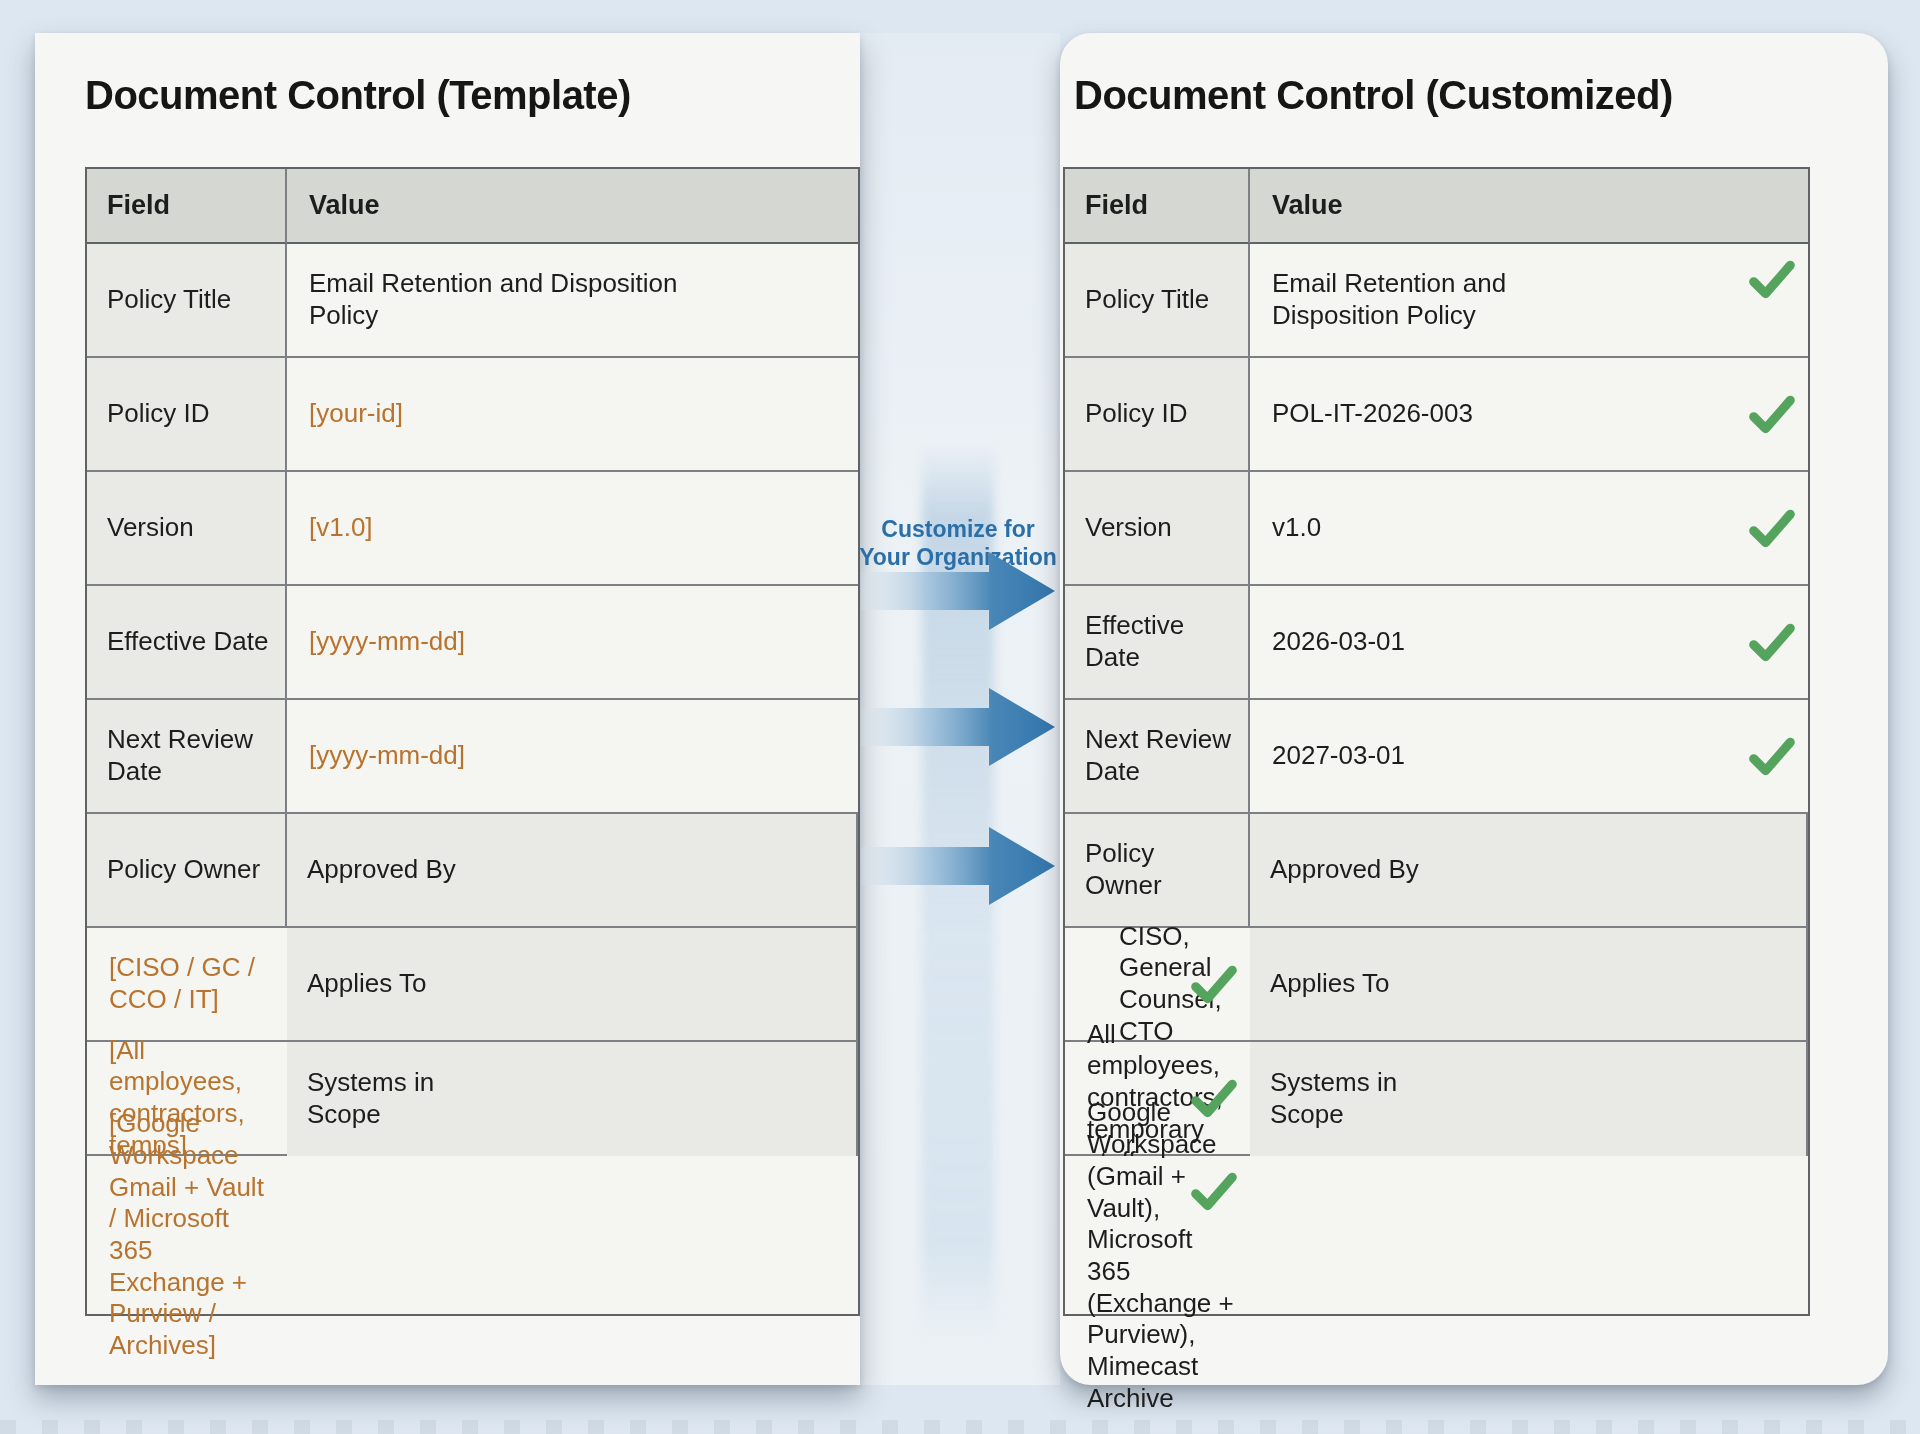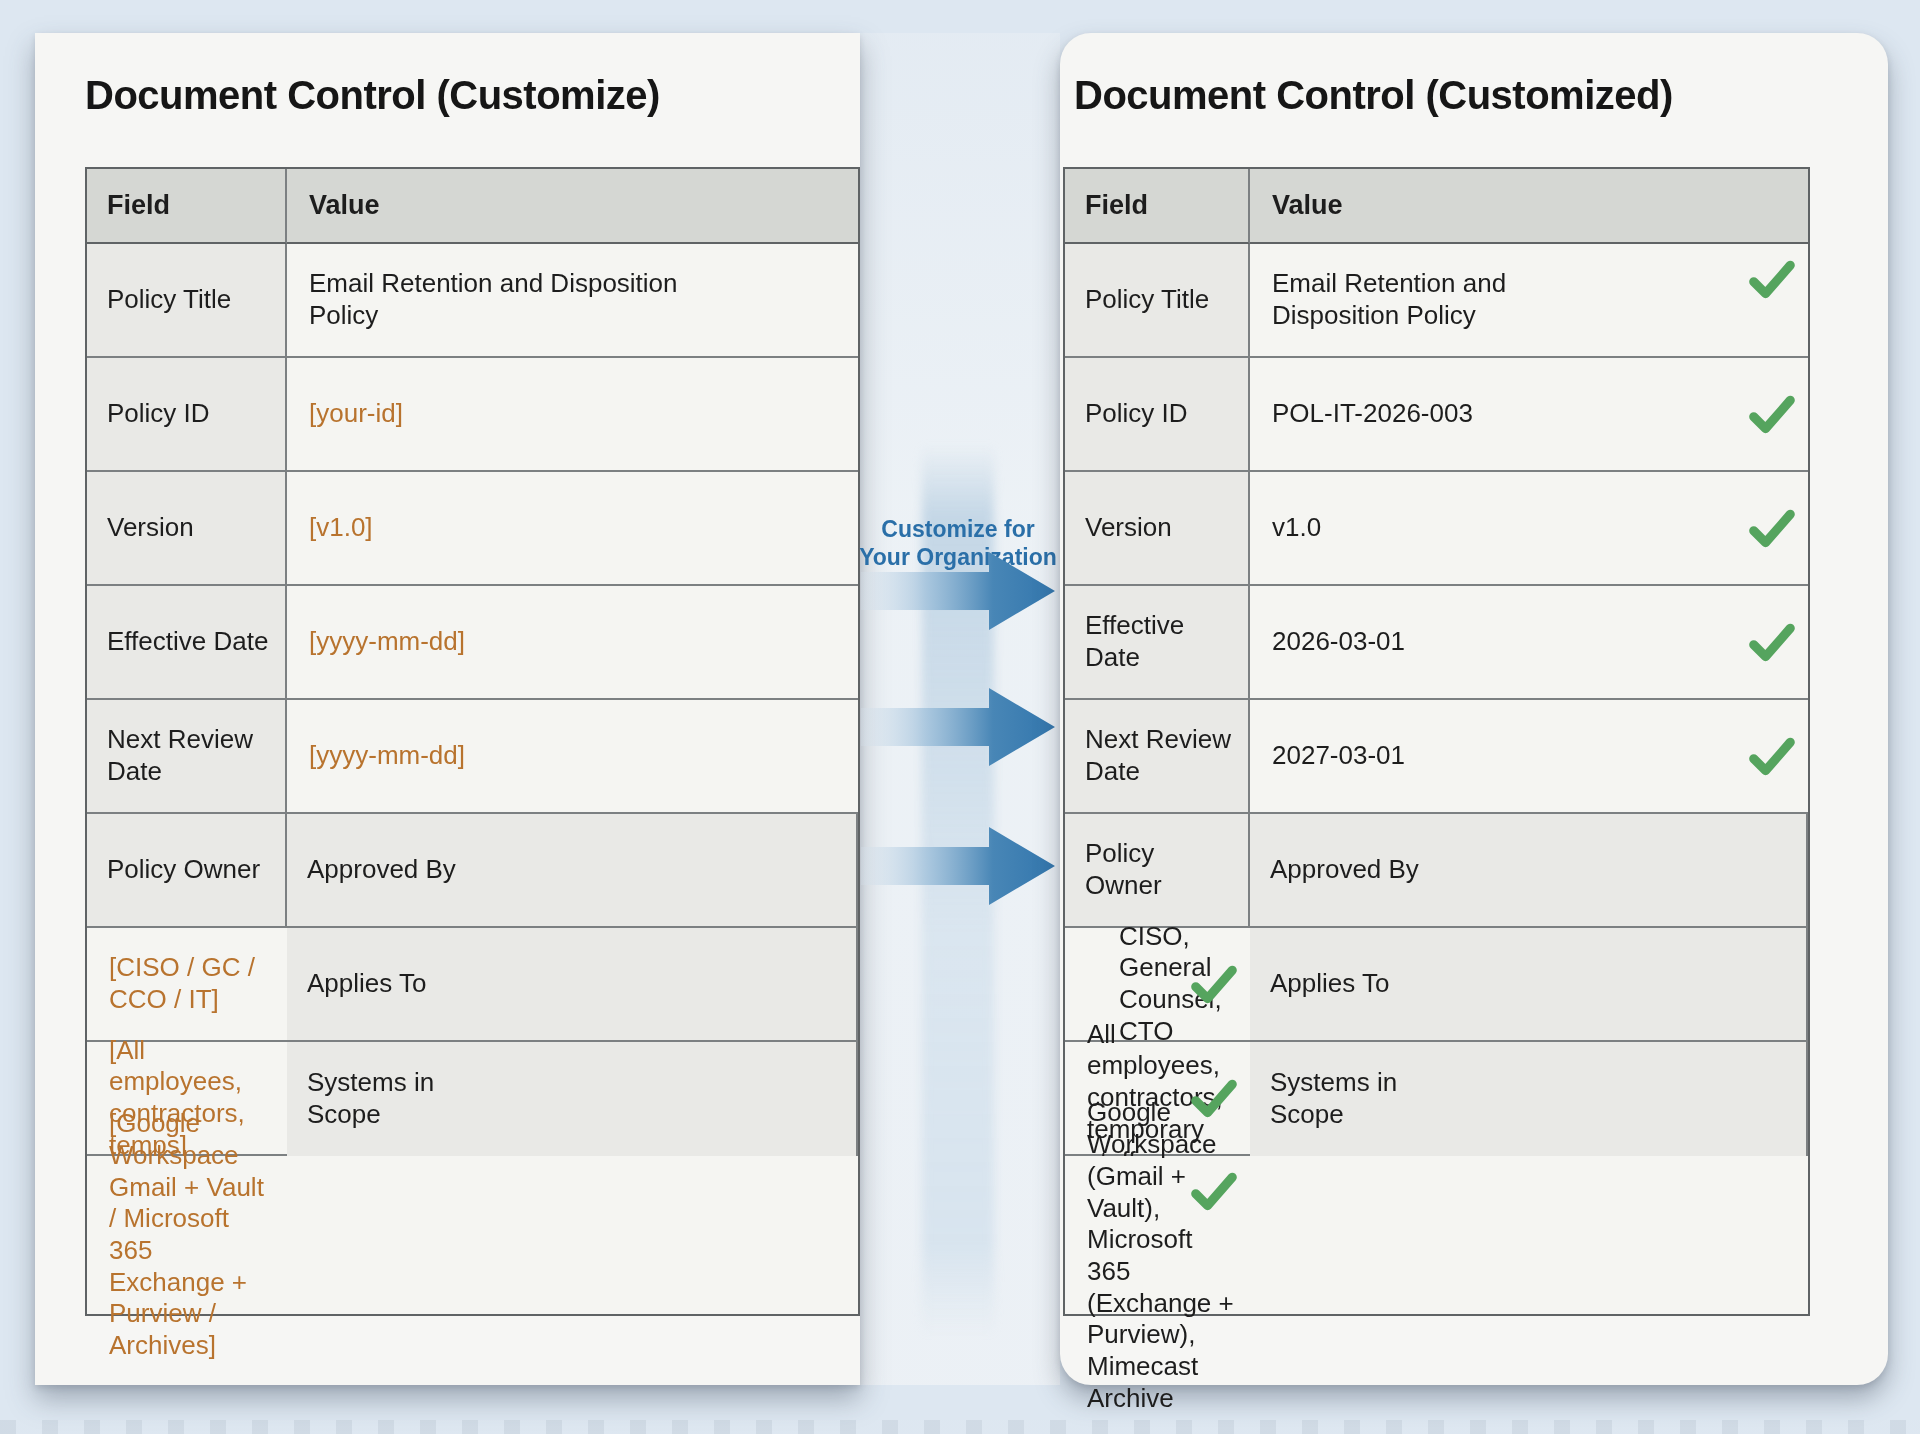--- a/index.html
+++ b/index.html
@@ -71,21 +71,21 @@
 </style>
 </head>
 <body>
 
 <div class="canvas">
 
   <div class="gap-wash"></div>
   <div class="gap-stripe"></div>
 
   <div class="page page-left">
-    <div class="page-title">Document Control (Customize)</div>
+    <div class="page-title">Document Control (Template)</div>
     <div class="doc-table" id="left-table">
         <div class="cell fieldcol head">
           <span class="ftext">Field</span>
         </div>
         <div class="cell valuecol head">
           <span class="ftext">Value</span>
         </div>
         <div class="cell fieldcol r0">
           <span class="ftext">Policy Title</span>
         </div>

